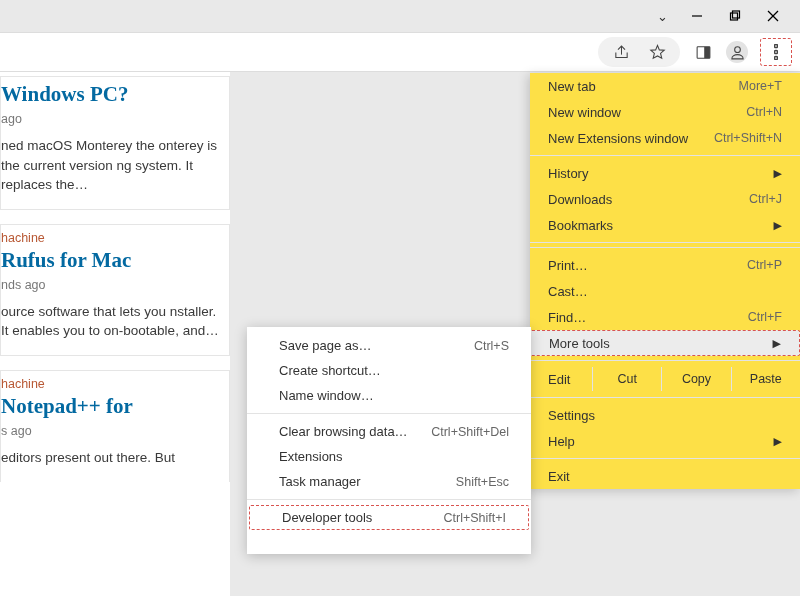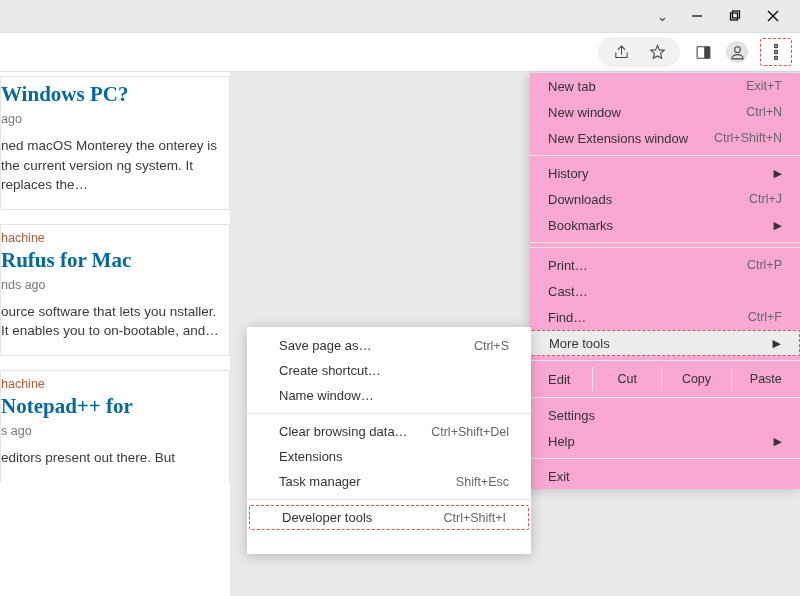--- a/index.html
+++ b/index.html
@@ -21,21 +21,21 @@
 
   
   .page { position:absolute; top:72px; left:0; width:230px; height:524px; background:#fff; padding:4px 0 4px 0; }
   .card { border:1px solid #e5e5e5; border-bottom:1px solid #e5e5e5; padding:6px 8px 14px 0; margin-bottom:14px; background:#fff; }
   .card .cat { color:#b85834; font-size:12.5px; font-weight:500; margin-bottom:4px; }
   .card h2 { font-family: Georgia, "Times New Roman", serif; font-weight:600; font-size:21px; color:#0369a1; margin-bottom:6px; line-height:1.1; }
   .card .by { color:#777; font-size:12.5px; margin-bottom:10px; }
   .card .body { color:#3a3a3a; font-size:13.5px; line-height:1.45; }
 
   
-  .mainmenu { position:absolute; top:73px; right:0; width:270px; background:#f9a8d4; box-shadow:-2px 2px 10px rgba(0,0,0,.18); font-size:13px; color:#333; }
+  .mainmenu { position:absolute; top:73px; right:0; width:270px; background:#fde047; box-shadow:-2px 2px 10px rgba(0,0,0,.18); font-size:13px; color:#333; }
   .mrow { display:flex; justify-content:space-between; align-items:center; padding:5px 18px; height:26px; cursor:default; }
   .mrow .lbl {}
   .mrow .sc { color:#666; font-size:12.5px; }
   .mrow .arr { color:#333; font-size:11px; }
   .msep { height:1px; background:#e3e3e3; margin:4px 0; }
   .zoomrow { display:flex; align-items:center; padding:4px 14px 4px 18px; height:30px; gap:0; }
   .zoomrow .lbl { flex:0 0 60px; }
   .zoomrow .zbtn { width:34px; text-align:center; color:#555; }
   .zoomrow .zpct { width:46px; text-align:center; }
   .zoomrow .fs { margin-left:auto; }
@@ -131,21 +131,21 @@
     <div class="cat">hachine</div>
     <h2>Notepad++ for</h2>
     <div class="by">s ago</div>
     <div class="body">editors present out there. But</div>
   </div>
 </div>
 
 <div class="mainmenu">
   <div class="mrow">
     <span class="lbl">New tab</span>
-    <span class="sc">Exit+T</span>
+    <span class="sc">More+T</span>
   </div>
   <div class="mrow">
     <span class="lbl">New window</span>
     <span class="sc">Ctrl+N</span>
   </div>
   <div class="mrow">
     <span class="lbl">New Extensions window</span>
     <span class="sc">Ctrl+Shift+N</span>
   </div>
   <div class="msep"></div>

